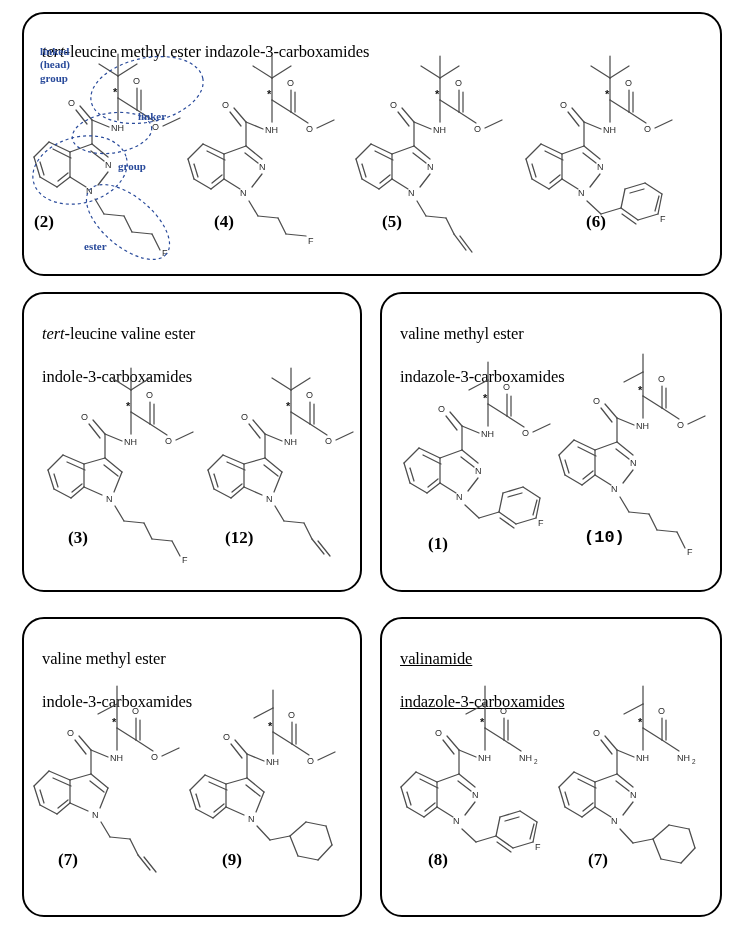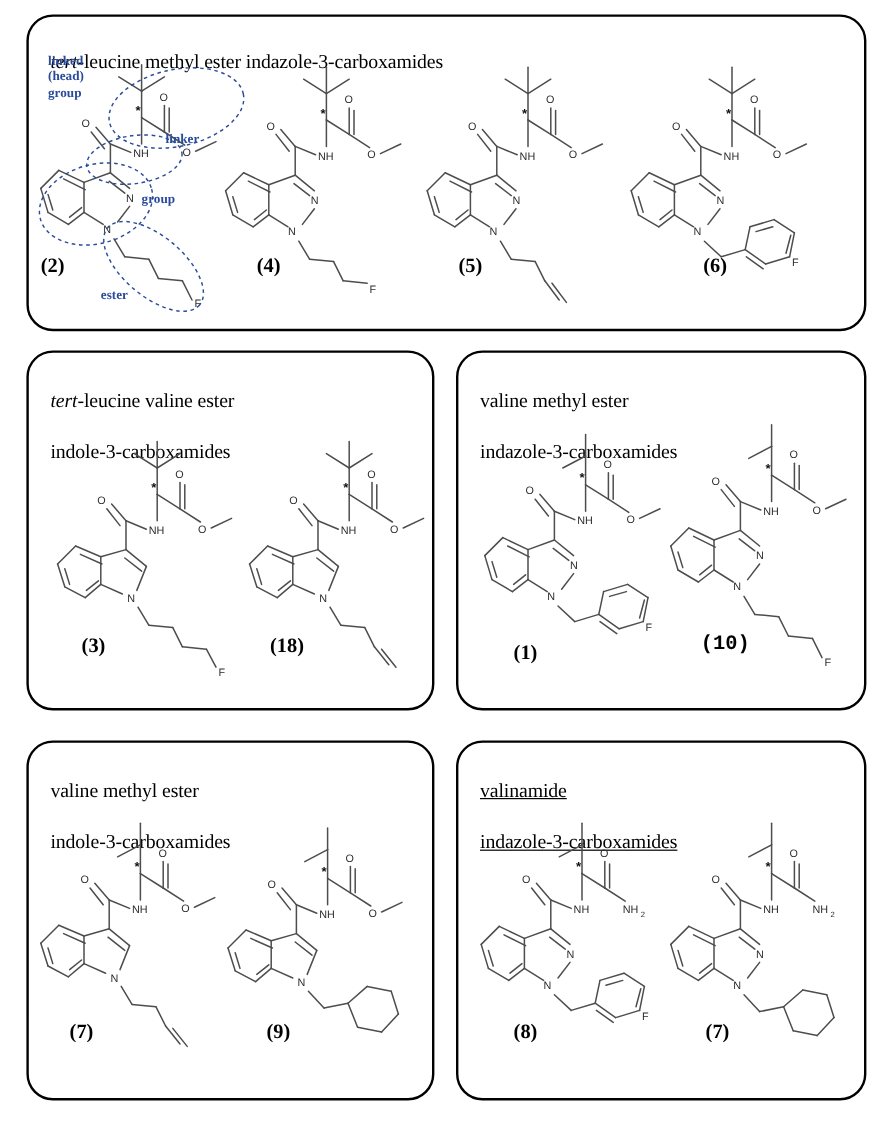--- a/index.html
+++ b/index.html
@@ -376,21 +376,21 @@
       <path class="bond" d="M-26,131 L-9,140"></path>
       <path class="bond" d="M-9,140 L4,129"></path>
       <path class="bond-d" d="M-8,134 L2,126"></path>
       <path class="bond" d="M35,148 L44,163"></path>
       <path class="bond" d="M44,163 L64,165"></path>
       <path class="bond" d="M64,165 L72,181"></path>
       <path class="bond" d="M72,181 L84,196"></path>
       <path class="bond-d" d="M78,183 L90,198"></path>
     </svg>
   </div>
-  <div class="cmpd-label" style="left:225px;top:528px;">(18)</div>
+  <div class="cmpd-label" style="left:225px;top:528px;">(12)</div>
 
   <div class="panel" style="left:380px;top:292px;width:342px;height:300px;">
   </div>
   <div class="panel-title" style="left:400px;top:302px;width:300px;">
     <span>valine methyl ester</span><br>
     <span>indazole-3-carboxamides</span>
   </div>
 
   <div class="mol" style="left:438px;top:360px;">
     <svg width="160" height="200" viewBox="0 0 160 200">

